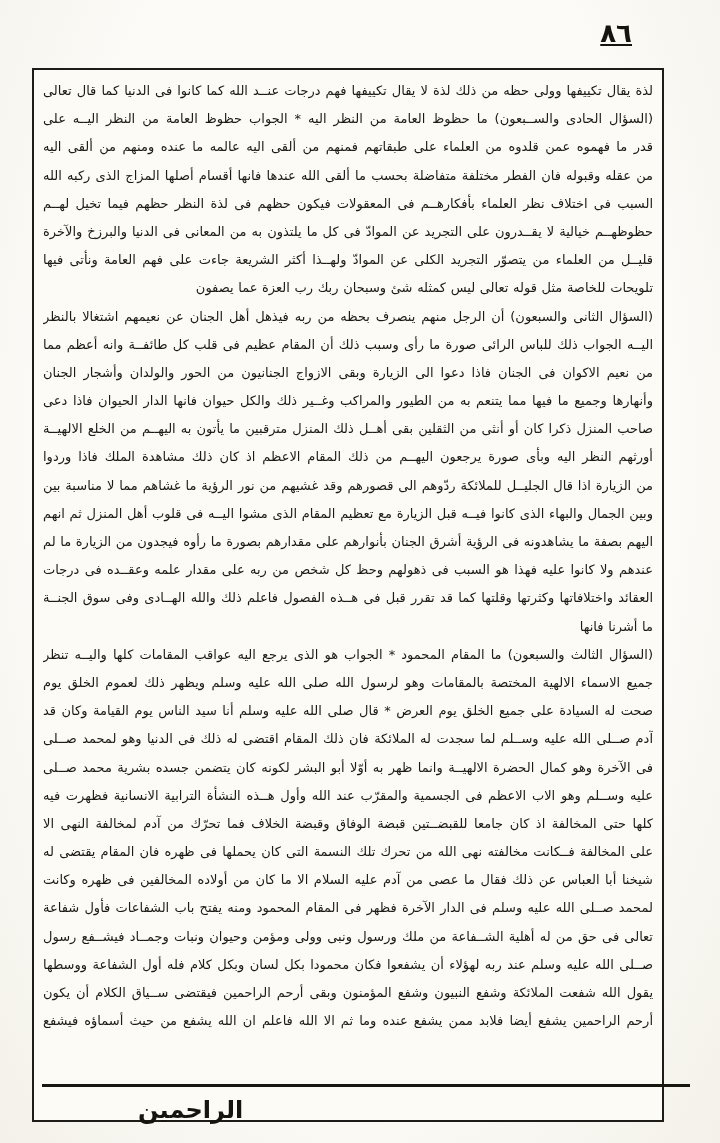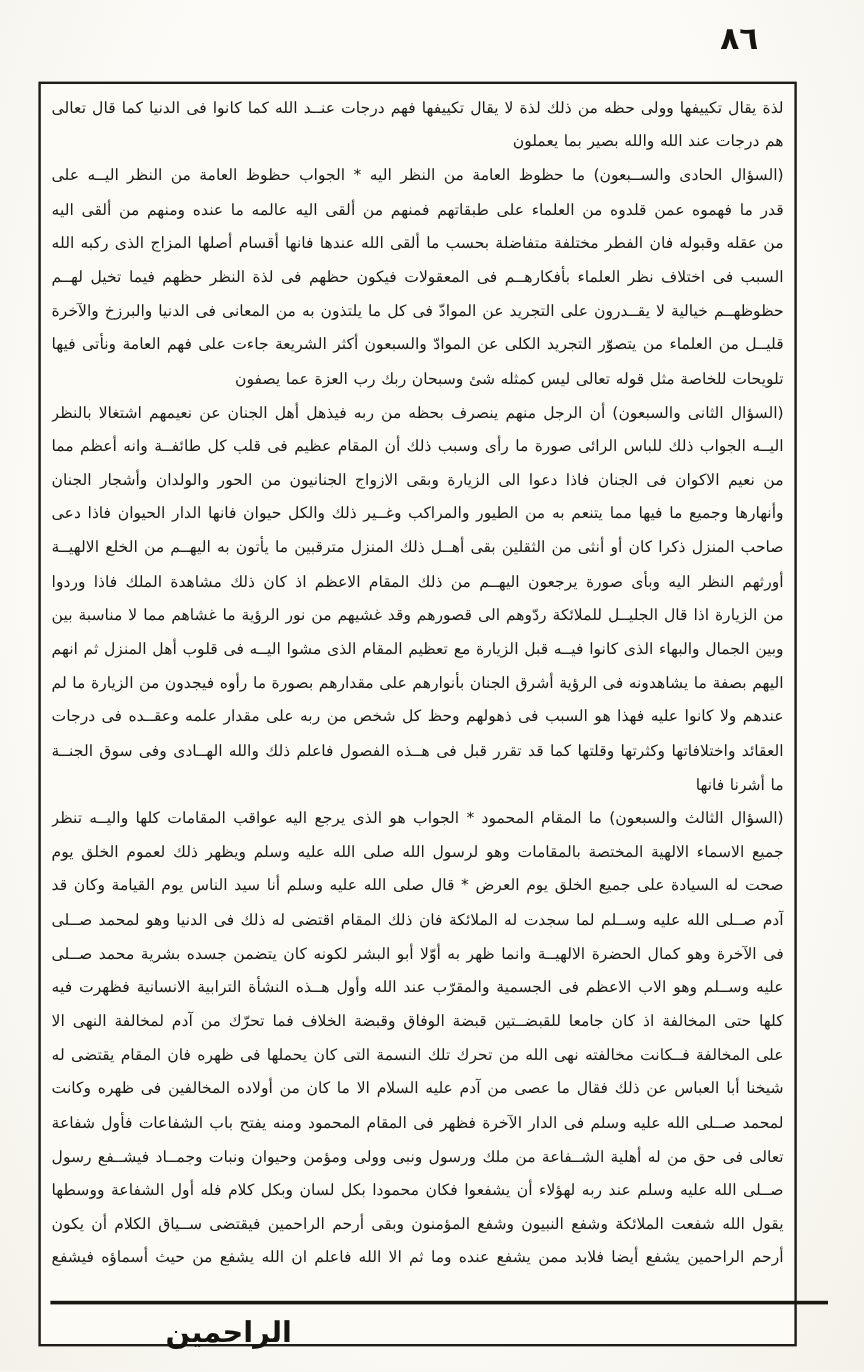--- a/index.html
+++ b/index.html
@@ -15,20 +15,21 @@
     background:
       radial-gradient(ellipse at 50% 40%, #fcfbf7 60%, #f3f1e9 100%);
   }
   .page-number{
     position:absolute;
     top:18px; right:88px;
     font-size:26px;
     font-weight:bold;
     color:#15150f;
     letter-spacing:1px;
+    text-decoration:underline;
   }
   .text-frame{
     position:absolute;
     left:32px; top:68px;
     width:632px; height:1054px;
     border:2px solid #1d1c18;
     box-sizing:border-box;
     background:#fcfbf6;
   }
   .text-block{
@@ -69,27 +70,26 @@
 </head>
 <body>
 
 <div class="scan-page">
 
   <div class="page-number">٨٦</div>
 
   <div class="text-frame">
     <div class="text-block">
         <div class="text-line">لذة يقال تكييفها وولى حظه من ذلك لذة لا يقال تكييفها فهم درجات عنــد الله كما كانوا فى الدنيا كما قال تعالى</div>
-        <div class="text-line para-end">هم درجات عند الله والله بصير بما يعملون</div>
         <div class="text-line">(السؤال الحادى والســبعون) ما حظوظ العامة من النظر اليه * الجواب حظوظ العامة من النظر اليــه على</div>
         <div class="text-line">قدر ما فهموه عمن قلدوه من العلماء على طبقاتهم فمنهم من ألقى اليه عالمه ما عنده ومنهم من ألقى اليه عالمه على قدر ما علم</div>
         <div class="text-line">من عقله وقبوله فان الفطر مختلفة متفاضلة بحسب ما ألقى الله عندها فانها أقسام أصلها المزاج الذى ركبه الله عليه وهو</div>
         <div class="text-line">السبب فى اختلاف نظر العلماء بأفكارهــم فى المعقولات فيكون حظهم فى لذة النظر حظهم فيما تخيل لهــم فالعامة</div>
         <div class="text-line">حظوظهــم خيالية لا يقــدرون على التجريد عن الموادّ فى كل ما يلتذون به من المعانى فى الدنيا والبرزخ والآخرة بل</div>
-        <div class="text-line">قليــل من العلماء من يتصوّر التجريد الكلى عن الموادّ والسبعون أكثر الشريعة جاءت على فهم العامة ونأتى فيها</div>
+        <div class="text-line">قليــل من العلماء من يتصوّر التجريد الكلى عن الموادّ ولهــذا أكثر الشريعة جاءت على فهم العامة ونأتى فيها</div>
         <div class="text-line para-end">تلويحات للخاصة مثل قوله تعالى ليس كمثله شئ وسبحان ربك رب العزة عما يصفون</div>
         <div class="text-line">(السؤال الثانى والسبعون) أن الرجل منهم ينصرف بحظه من ربه فيذهل أهل الجنان عن نعيمهم اشتغالا بالنظر</div>
         <div class="text-line">اليــه الجواب ذلك للباس الرائى صورة ما رأى وسبب ذلك أن المقام عظيم فى قلب كل طائفــة وانه أعظم مما هم فيه</div>
         <div class="text-line">من نعيم الاكوان فى الجنان فاذا دعوا الى الزيارة وبقى الازواج الجنانيون من الحور والولدان وأشجار الجنان</div>
         <div class="text-line">وأنهارها وجميع ما فيها مما يتنعم به من الطيور والمراكب وغــير ذلك والكل حيوان فانها الدار الحيوان فاذا دعى</div>
         <div class="text-line">صاحب المنزل ذكرا كان أو أنثى من الثقلين بقى أهــل ذلك المنزل مترقبين ما يأتون به اليهــم من الخلع الالهيــة التى</div>
         <div class="text-line">أورثهم النظر اليه وبأى صورة يرجعون اليهــم من ذلك المقام الاعظم اذ كان ذلك مشاهدة الملك فاذا وردوا عليهــم</div>
         <div class="text-line">من الزيارة اذا قال الجليــل للملائكة ردّوهم الى قصورهم وقد غشيهم من نور الرؤية ما غشاهم مما لا مناسبة بين ذلك</div>
         <div class="text-line">وبين الجمال والبهاء الذى كانوا فيــه قبل الزيارة مع تعظيم المقام الذى مشوا اليــه فى قلوب أهل المنزل ثم انهم اذا رجعوا</div>
         <div class="text-line">اليهم بصفة ما يشاهدونه فى الرؤية أشرق الجنان بأنوارهم على مقدارهم بصورة ما رأوه فيجدون من الزيارة ما لم يكن</div>

